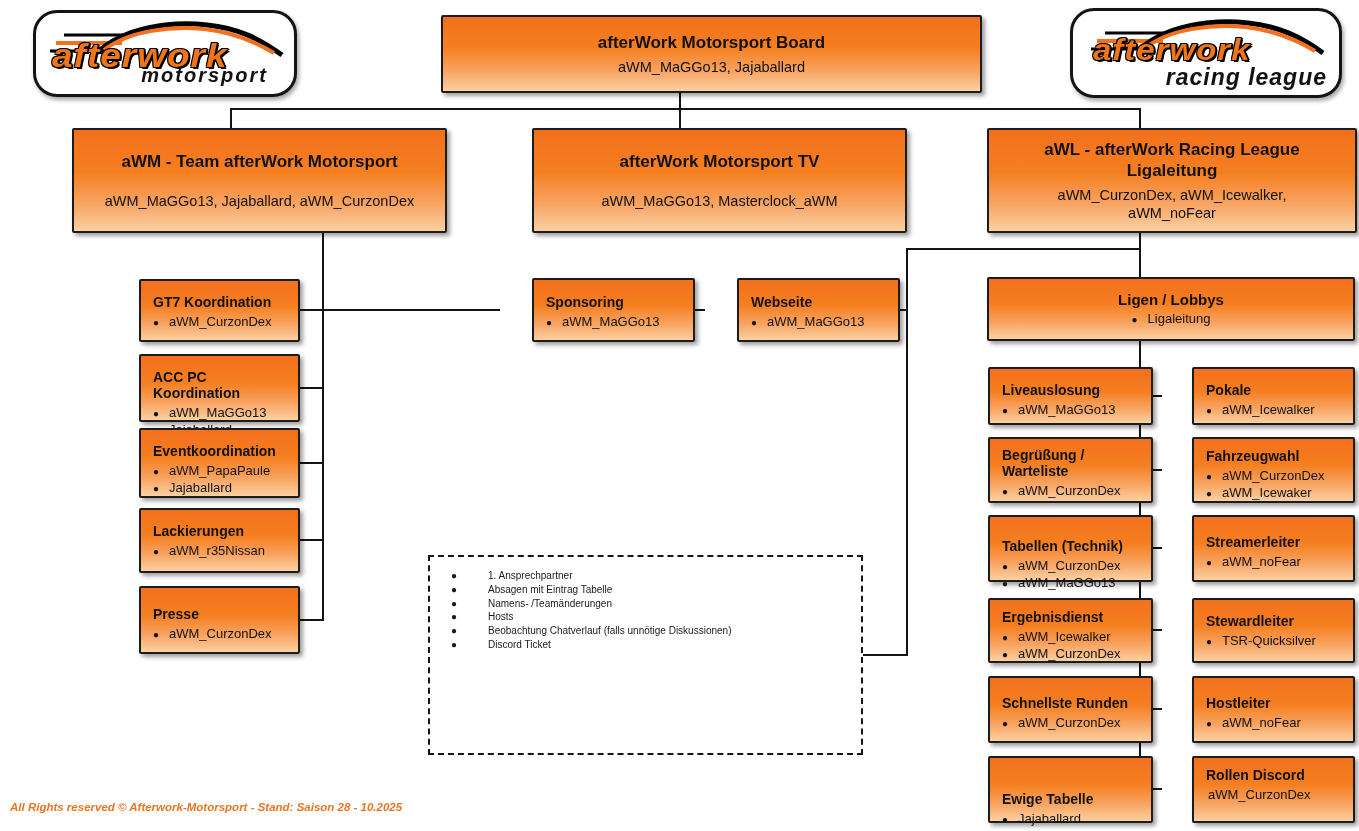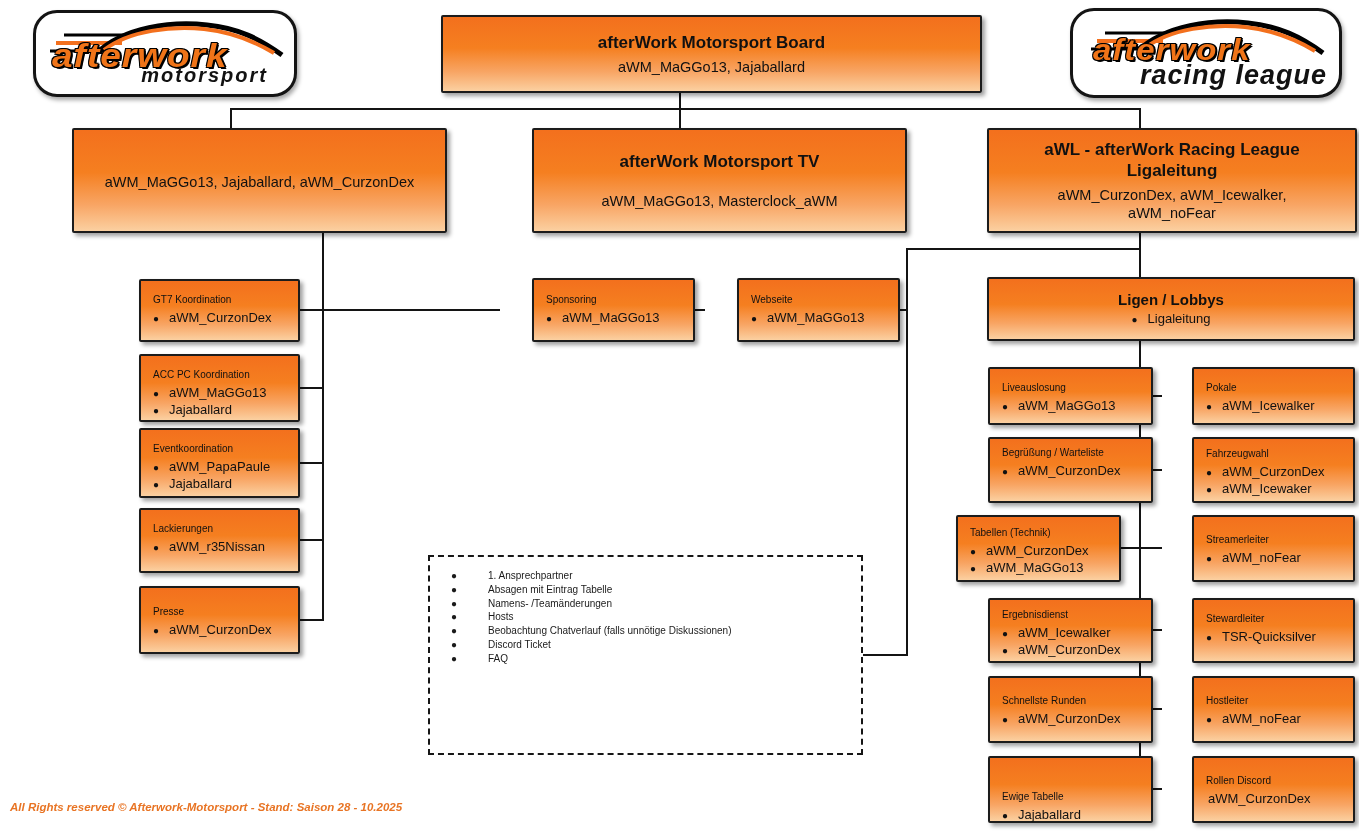--- a/index.html
+++ b/index.html
@@ -22,21 +22,21 @@
   .box.big { display:flex; flex-direction:column; justify-content:center; text-align:center; }
   .big .big-title { font-weight:bold; font-size:17px; line-height:1.25; }
   .big .big-members { font-size:14.5px; line-height:1.25; margin-top:4px; }
   .box.division { justify-content:space-evenly; padding:6px 8px; }
   .division .big-title { font-size:17px; }
   .division .big-members { font-size:14.5px; }
   .league-title { max-width:300px; margin:0 auto; }
   .league-members { max-width:276px; margin:2px auto 0 auto; }
 
   .box.small { padding:13px 8px 6px 12px; }
-  .small .box-title { font-weight:normal; font-size:10px; line-height:1.15; margin-bottom:3px; }
+  .small .box-title { font-weight:bold; font-size:14px; line-height:1.15; margin-bottom:3px; }
   .member-line { display:flex; align-items:baseline; font-size:13px; line-height:1.32; }
   .member-line .dot { width:16px; flex:0 0 16px; text-align:left; }
   .member-line .dot::before { content:"●"; font-size:10px; }
   .member-line.no-dot { padding-left:2px; }
 
   .box.center-box { display:flex; flex-direction:column; justify-content:center; align-items:center; text-align:center; padding:8px; }
   .center-box .box-title { font-weight:bold; font-size:15px; margin-bottom:2px; }
   .center-box .member-line { font-size:13px; }
 
   
@@ -57,21 +57,21 @@
     transform:scaleY(0.92);
     white-space:nowrap;
   }
   .logo .sub {
     position:absolute; font-style:italic; font-weight:bold; color:#121212;
     letter-spacing:2px; white-space:nowrap;
   }
   .logo-left .brand { font-size:37px; top:22px; left:16px; }
   .logo-left .sub  { font-size:20px; bottom:7px; right:26px; }
   .logo-right .brand { font-size:33px; top:20px; left:20px; }
-  .logo-right .sub  { font-size:27px; bottom:4px; right:12px; letter-spacing:1px; }
+  .logo-right .sub  { font-size:23px; bottom:4px; right:12px; letter-spacing:1px; }
 
   
   .notes {
     position:absolute; border:2px dashed #161616; background:#fff;
     padding:12px 8px;
   }
   .note-line { display:flex; align-items:baseline; font-size:10px; line-height:1.38; color:#1a1a1a; }
   .note-line .ndot { width:32px; flex:0 0 32px; text-align:center; }
   .note-line .ndot::before { content:"●"; font-size:10px; }
   .note-line .ntext { padding-left:18px; }
@@ -139,20 +139,21 @@
     <span class="brand">afterwork</span>
     <span class="sub">racing league</span>
   </div>
 
   <div class="box big" style="left:409px;top:15px;width:541px;height:78px">
     <div class="big-title">afterWork Motorsport Board</div>
     <div class="big-members">aWM_MaGGo13, Jajaballard</div>
   </div>
 
   <div class="box big division" style="left:40px;top:128px;width:375px;height:105px">
+    <div class="big-title">aWM - Team afterWork Motorsport</div>
     <div class="big-members">aWM_MaGGo13, Jajaballard, aWM_CurzonDex</div>
   </div>
 
   <div class="box big division" style="left:500px;top:128px;width:375px;height:105px">
     <div class="big-title">afterWork Motorsport TV</div>
     <div class="big-members">aWM_MaGGo13, Masterclock_aWM</div>
   </div>
 
   <div class="box big division" style="left:955px;top:128px;width:370px;height:105px;padding:4px 8px">
     <div class="big-title league-title">aWL - afterWork Racing League Ligaleitung</div>
@@ -240,21 +241,21 @@
   </div>
 
   <div class="box small" style="left:956px;top:437px;width:165px;height:66px;padding-top:8px">
     <div class="box-title">Begrüßung / Warteliste</div>
     <div class="member-line">
         <span class="dot"></span>
         <span>aWM_CurzonDex</span>
       </div>
   </div>
 
-  <div class="box small" style="left:924px;top:515px;width:165px;height:67px;padding-top:10px">
+  <div class="box small" style="left:956px;top:515px;width:165px;height:67px;padding-top:21px">
     <div class="box-title">Tabellen (Technik)</div>
     <div class="member-line">
         <span class="dot"></span>
         <span>aWM_CurzonDex</span>
       </div>
     <div class="member-line">
         <span class="dot"></span>
         <span>aWM_MaGGo13</span>
       </div>
   </div>
@@ -324,21 +325,21 @@
   </div>
 
   <div class="box small" style="left:1160px;top:676px;width:163px;height:67px;padding-top:17px">
     <div class="box-title">Hostleiter</div>
     <div class="member-line">
         <span class="dot"></span>
         <span>aWM_noFear</span>
       </div>
   </div>
 
-  <div class="box small" style="left:1160px;top:756px;width:163px;height:67px;padding-top:17px">
+  <div class="box small" style="left:1160px;top:756px;width:163px;height:67px;padding-top:9px">
     <div class="box-title">Rollen Discord</div>
     <div class="member-line no-dot">
         <span>aWM_CurzonDex</span>
       </div>
   </div>
 
   <div class="notes" style="left:428px;top:555px;width:435px;height:200px">
     <div class="note-line">
         <span class="ndot"></span>
         <span class="ntext">1. Ansprechpartner</span>
@@ -356,21 +357,17 @@
         <span class="ntext">Hosts</span>
       </div>
     <div class="note-line">
         <span class="ndot"></span>
         <span class="ntext">Beobachtung Chatverlauf (falls unnötige Diskussionen)</span>
       </div>
     <div class="note-line">
         <span class="ndot"></span>
         <span class="ntext">Discord Ticket</span>
       </div>
-    <div class="note-line">
-        <span class="ndot"></span>
-        <span class="ntext">FAQ</span>
-      </div>
   </div>
 
   <div class="footer">All Rights reserved © Afterwork-Motorsport - Stand: Saison 28 - 10.2025</div>
 
 </div>
 
 </body></html>

